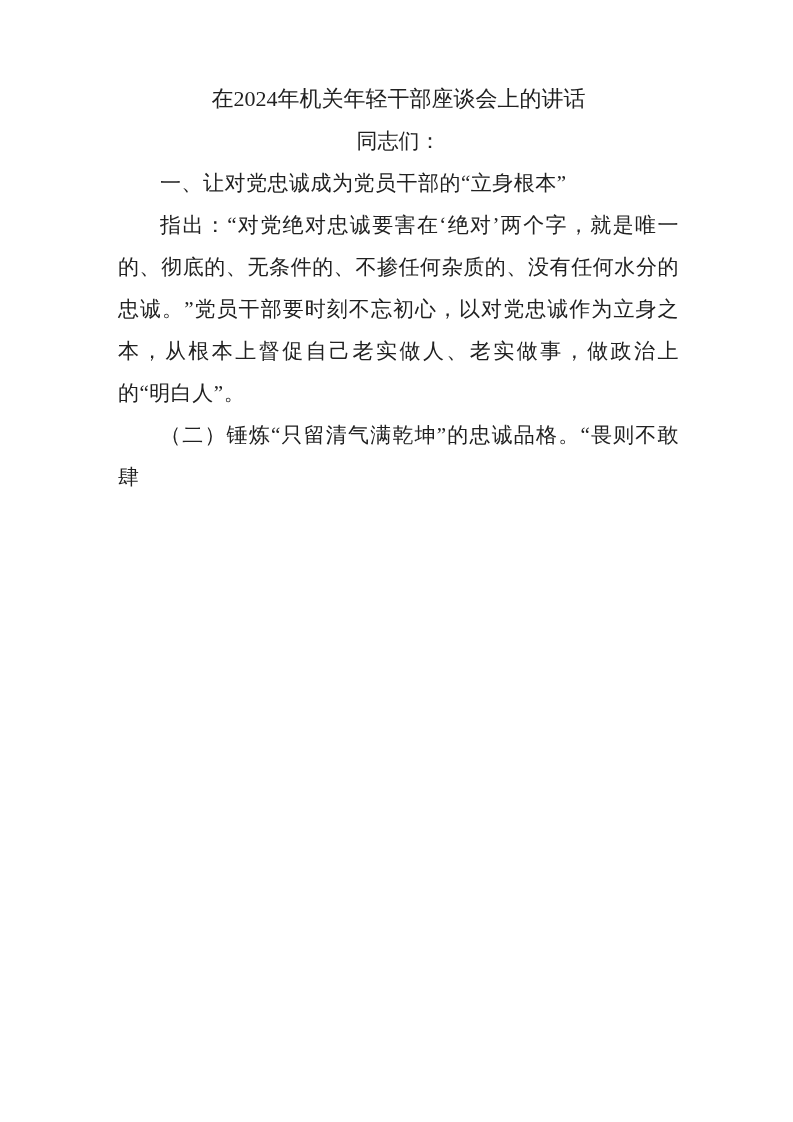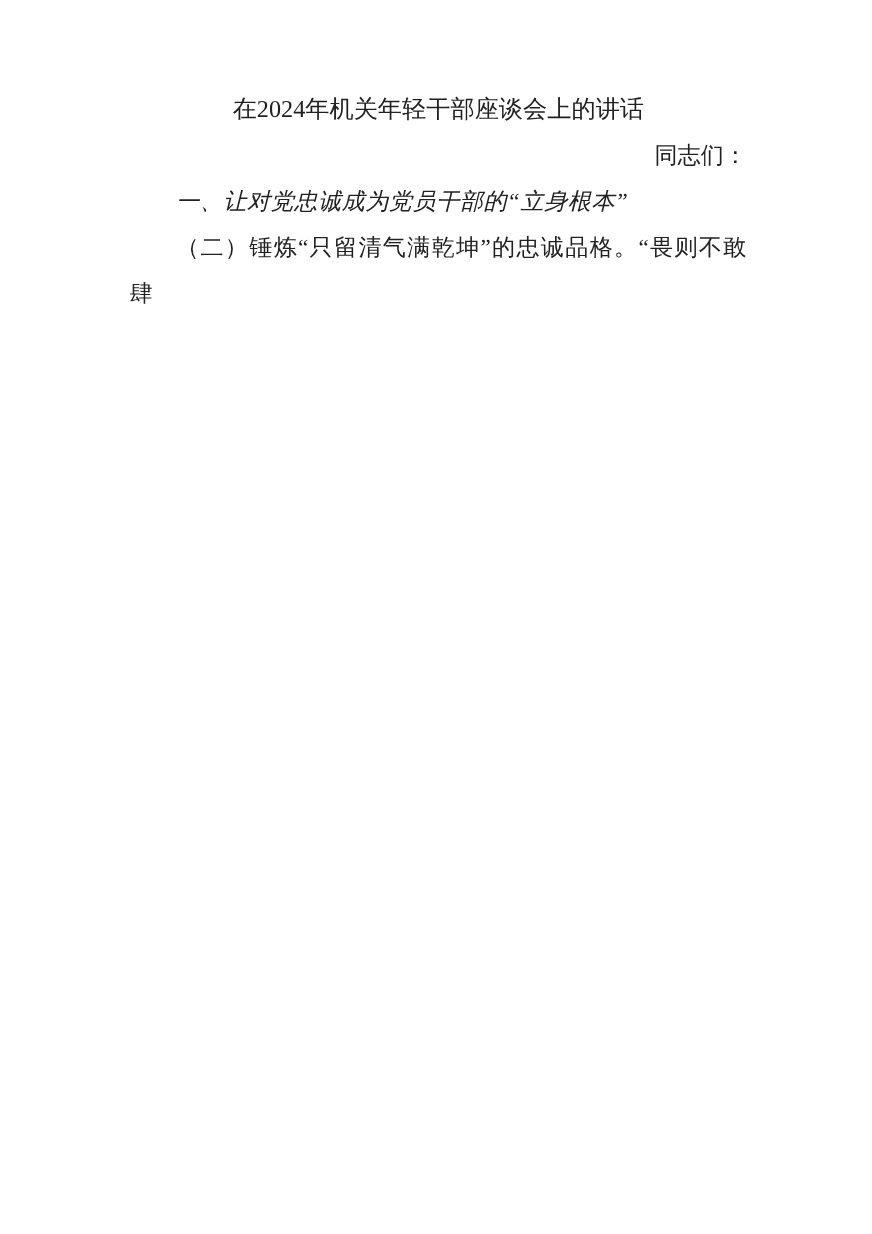--- a/index.html
+++ b/index.html
@@ -25,41 +25,41 @@
     margin: 0;
     font-size: 22px;
     font-weight: normal;
     text-align: center;
     line-height: 42px;
     white-space: nowrap;
   }
   .salutation {
     margin: 0;
     text-indent: 0;
-    text-align: right;
+    text-align: center;
   }
   .para {
     margin: 0;
     text-indent: 2em;
     text-align: justify;
     letter-spacing: 0.5px;
   }
   .para.section-heading {
     
     font-weight: normal;
-    font-style: italic;
   }
 </style>
 </head>
 <body>
 
 <div class="page">
   <h1 class="doc-title">在2024年机关年轻干部座谈会上的讲话</h1>
 
   <p class="salutation">同志们：</p>
 
 
   <p class="para section-heading">一、让对党忠诚成为党员干部的“立身根本”</p>
 
+  <p class="para">指出：“对党绝对忠诚要害在‘绝对’两个字，就是唯一的、彻底的、无条件的、不掺任何杂质的、没有任何水分的忠诚。”党员干部要时刻不忘初心，以对党忠诚作为立身之本，从根本上督促自己老实做人、老实做事，做政治上的“明白人”。</p>
 
 
   <p class="para">（二）锤炼“只留清气满乾坤”的忠诚品格。“畏则不敢肆</p>
 </div>
 
 </body></html>

